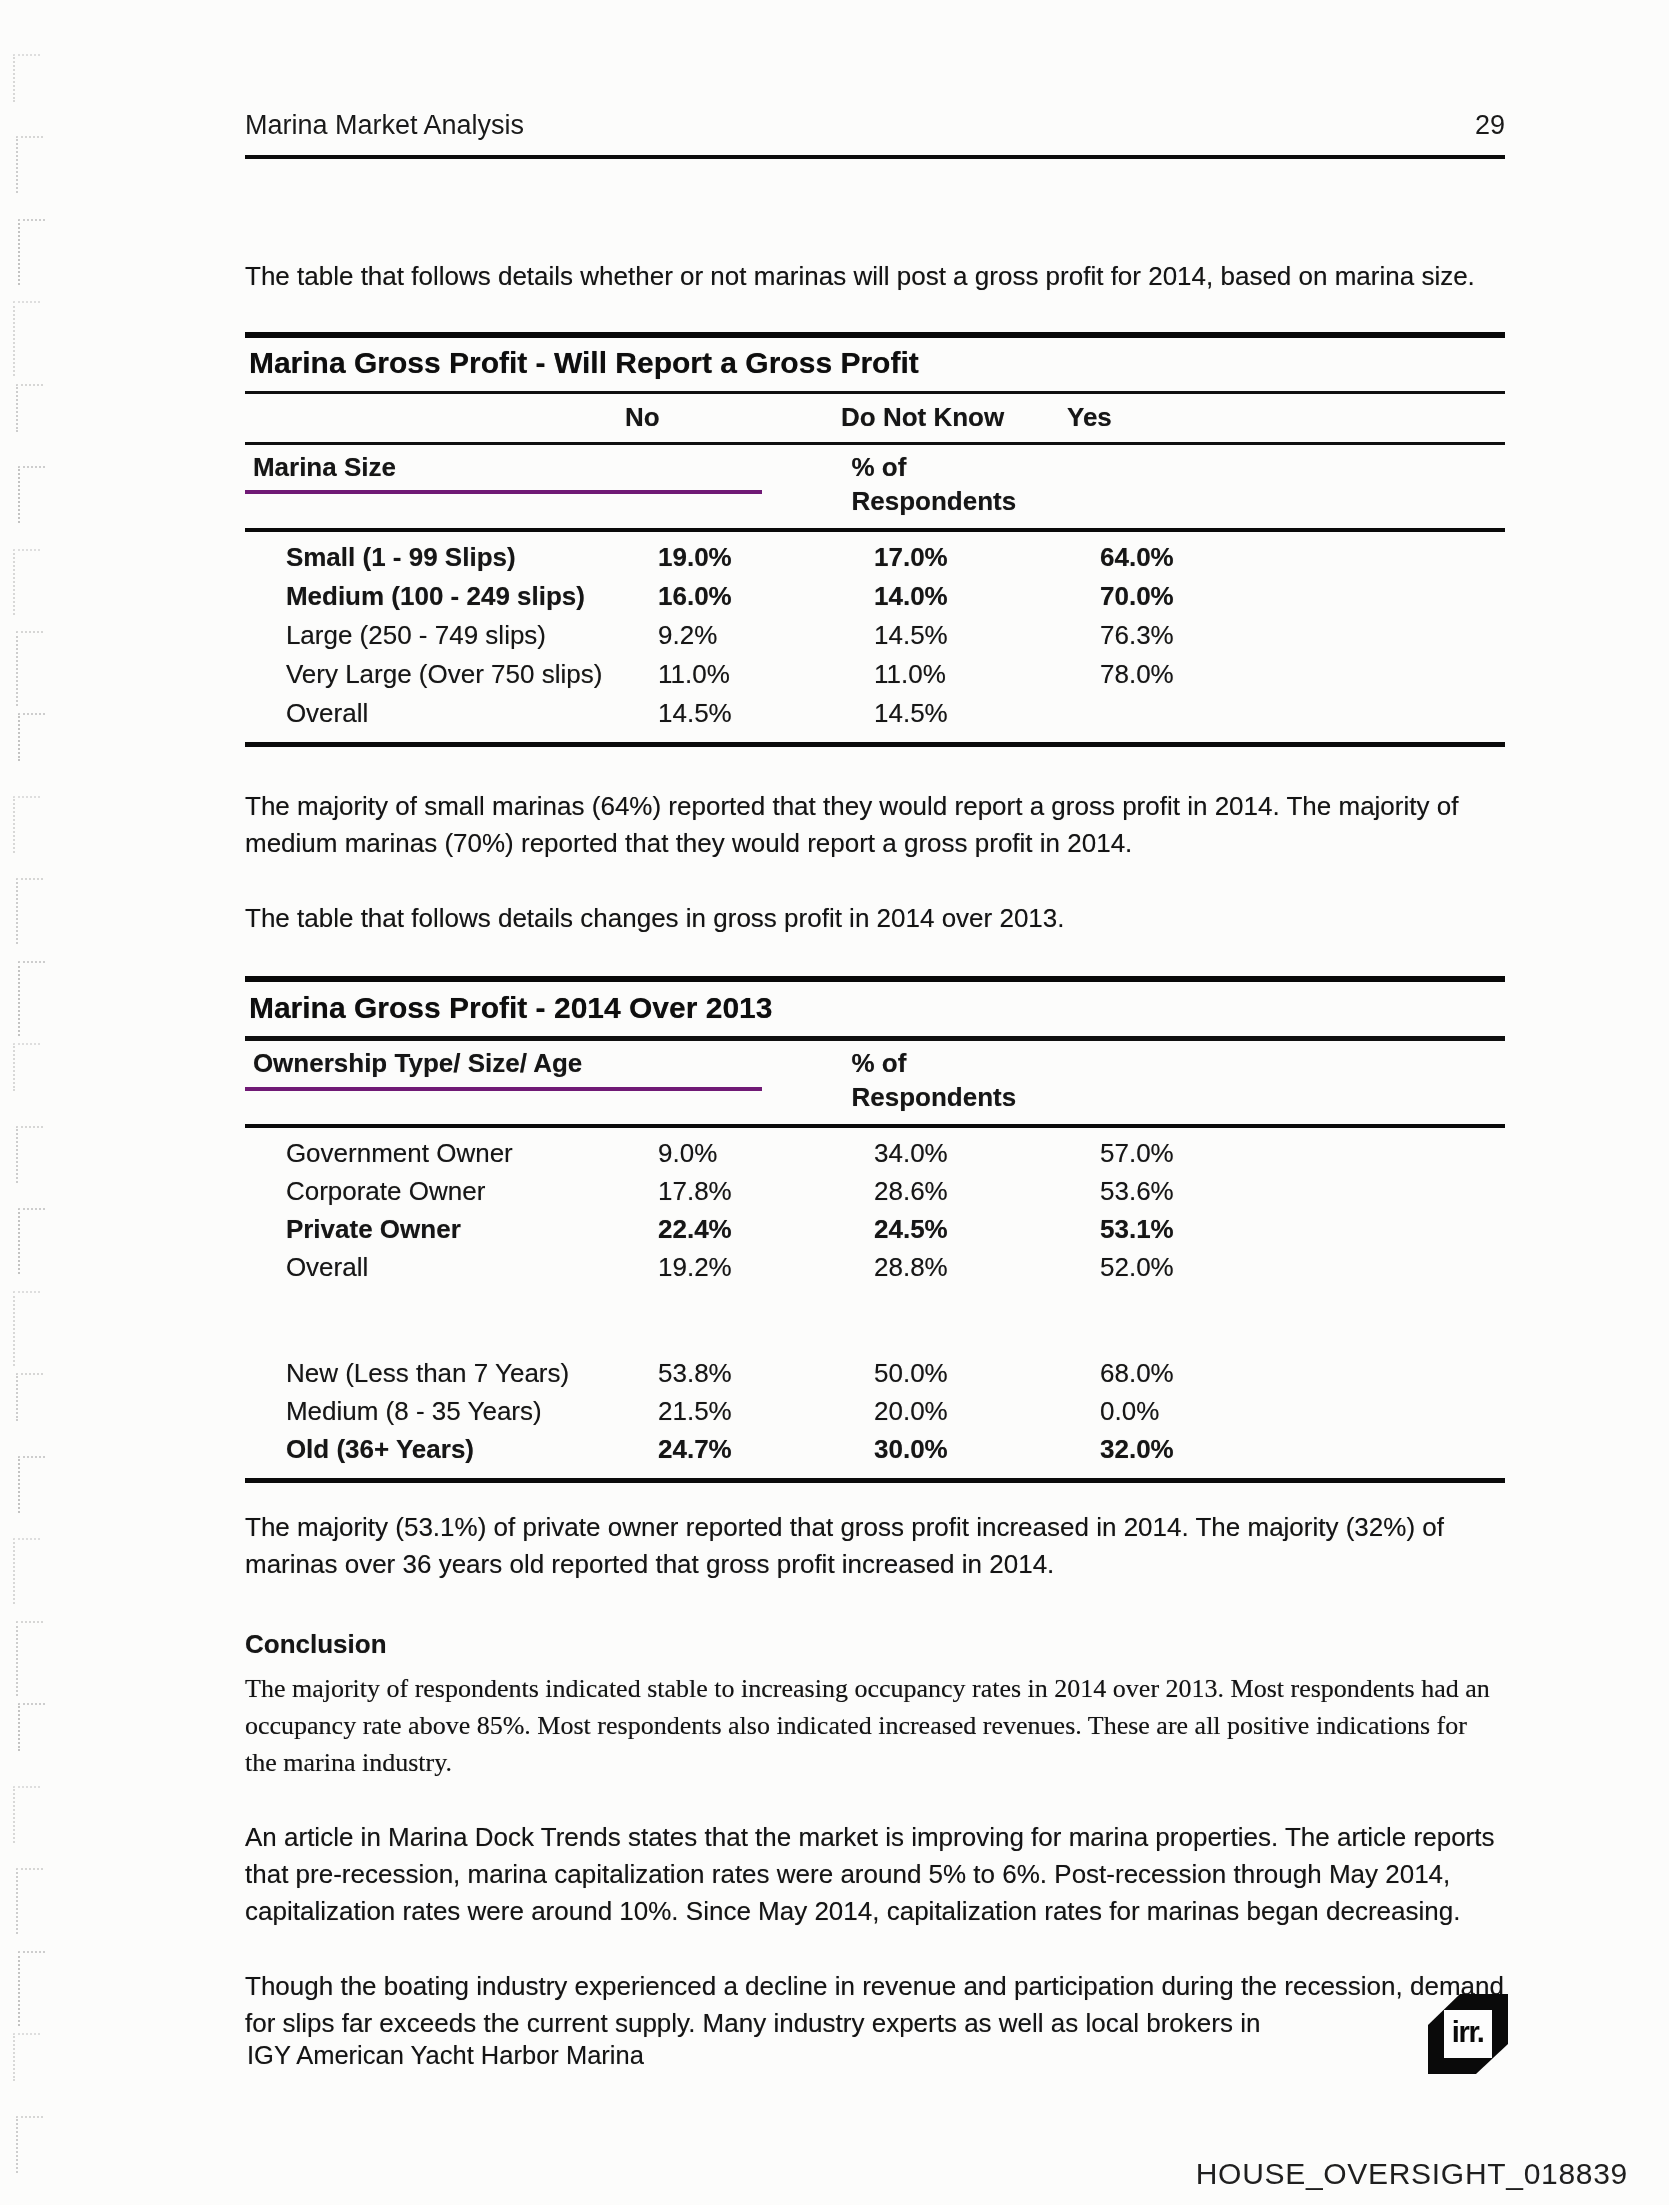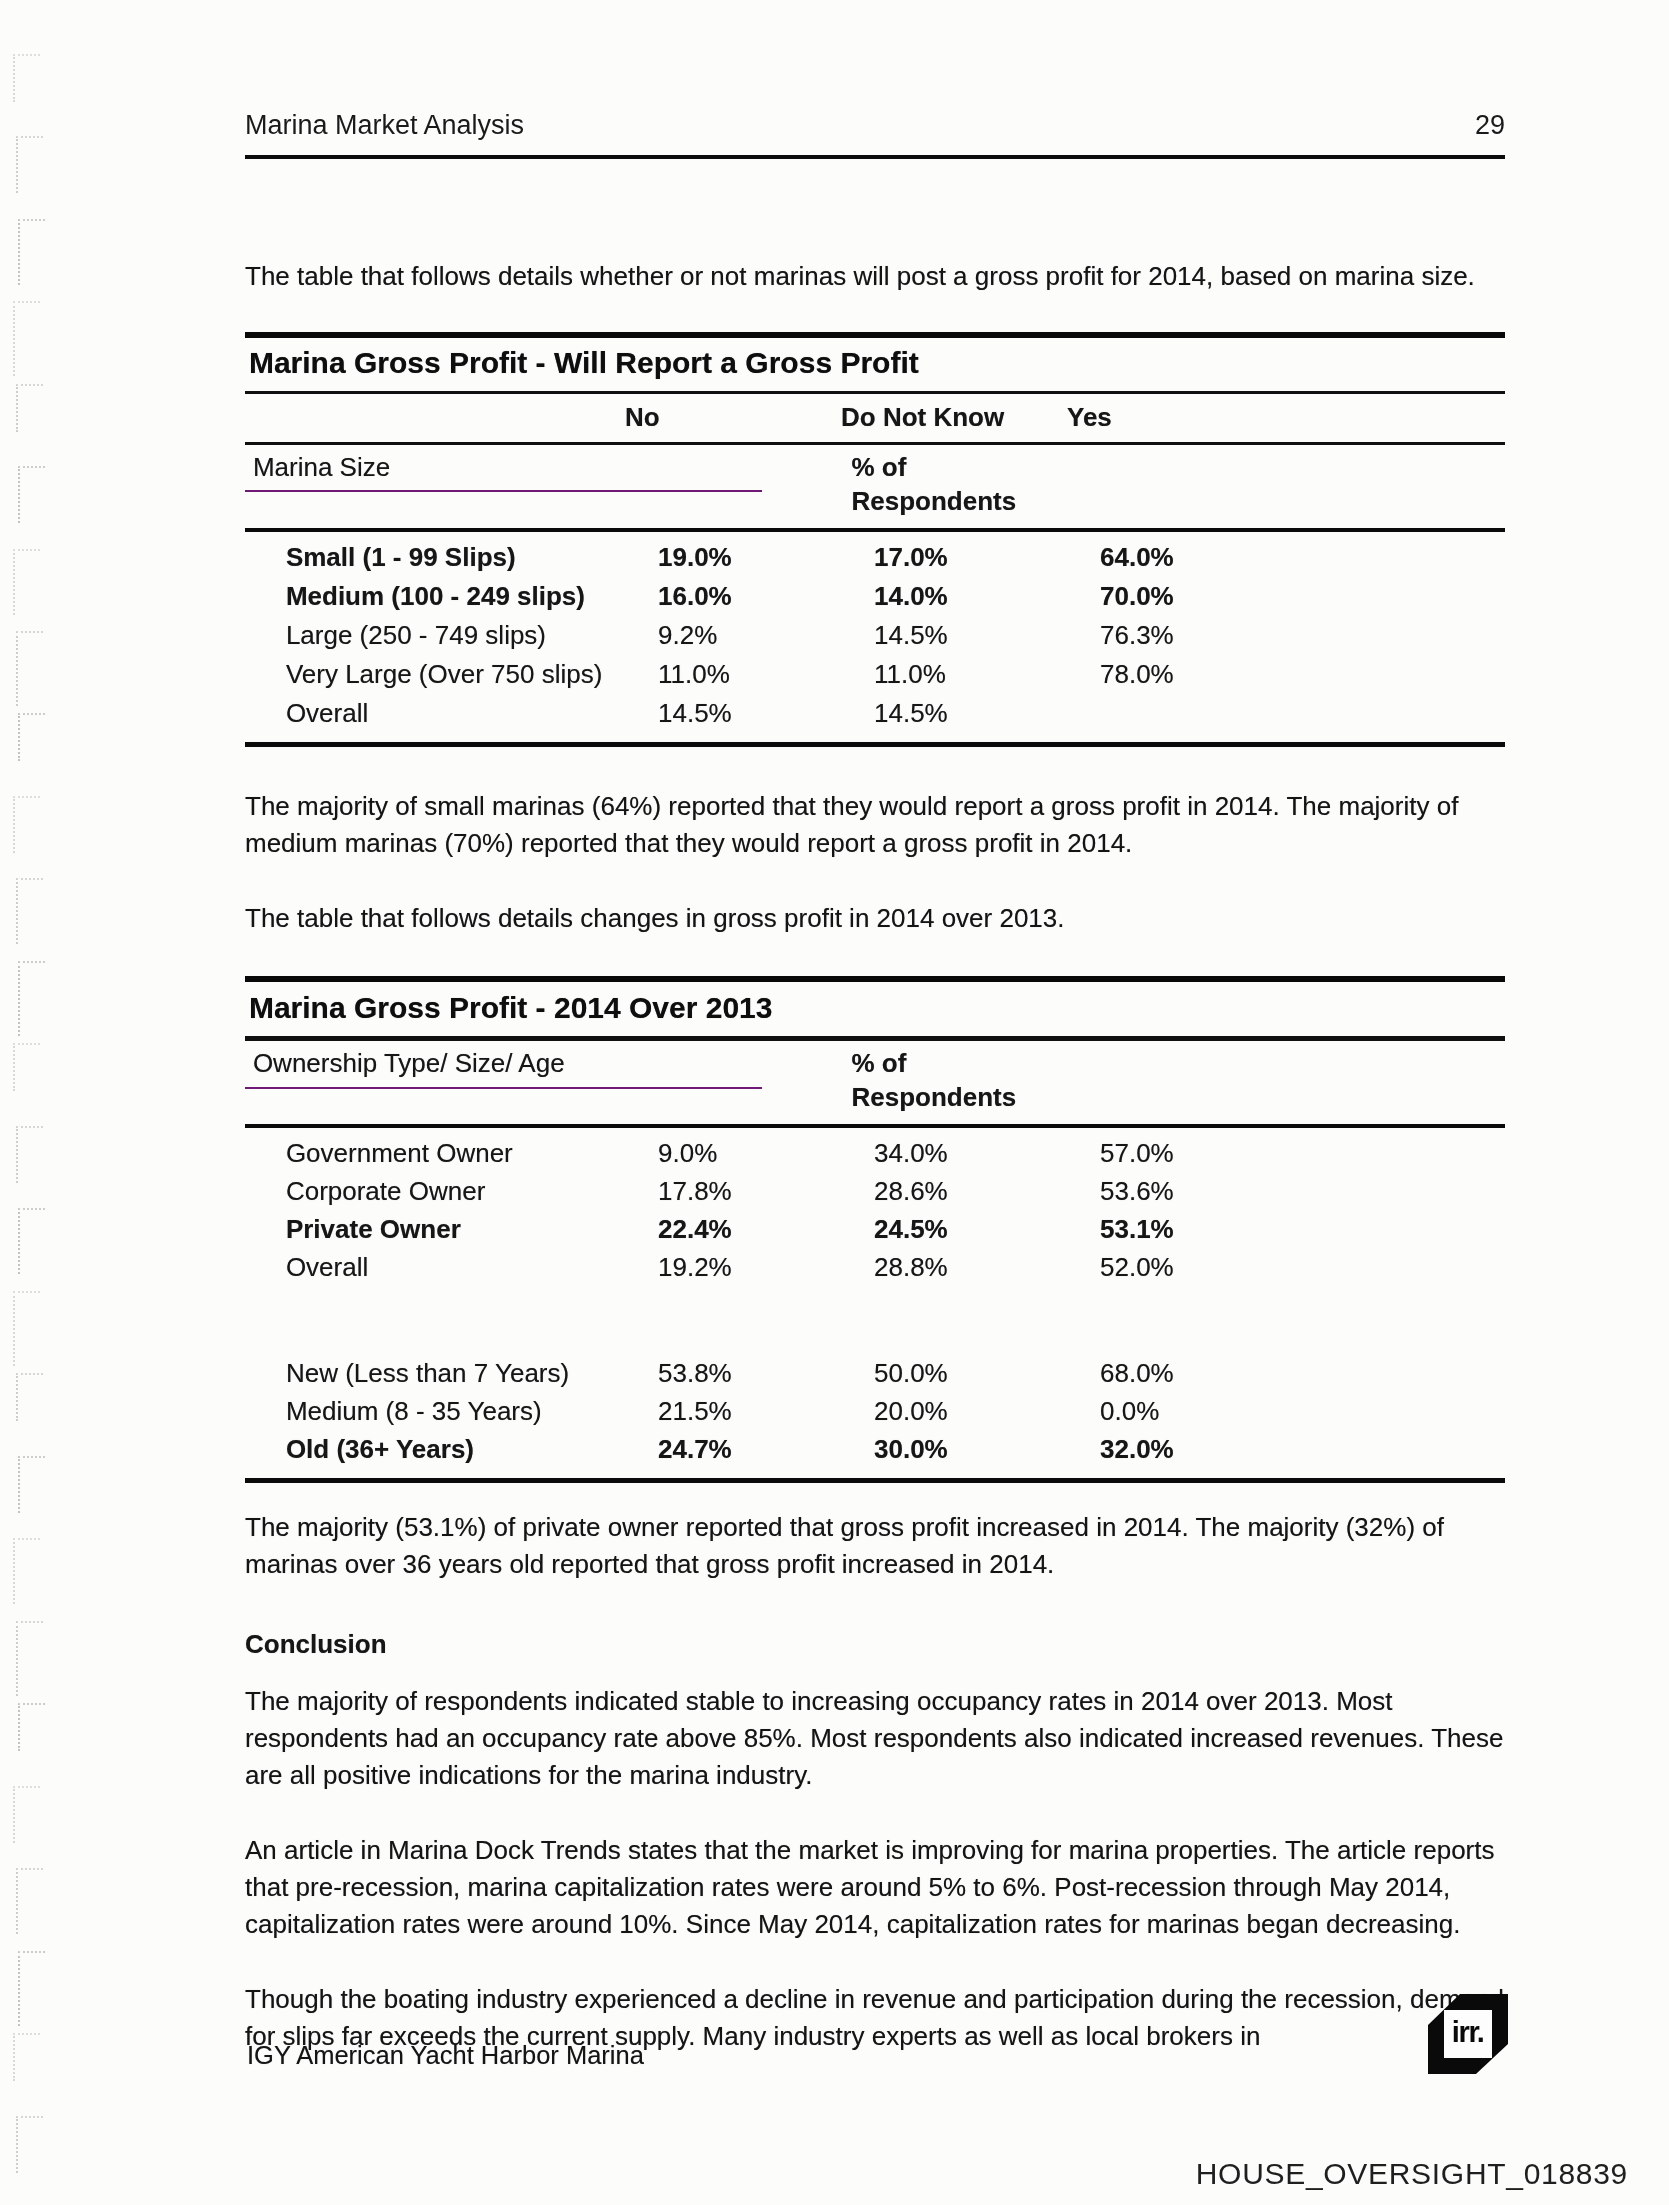--- a/index.html
+++ b/index.html
@@ -23,21 +23,21 @@
   
   .para{
     font-size:26px;line-height:37px;margin:0;
     color:#141414;text-shadow:0 0 0.7px rgba(20,20,20,.45);
   }
   .p-intro{margin-top:99px;}
   .p-after-t1{margin-top:41px;}
   .p-t2intro{margin-top:38px;}
   .p-after-t2{margin-top:26px;}
   .h-conclusion{margin-top:43px;font-weight:bold;font-size:26px;line-height:37px;text-shadow:0 0 0.7px rgba(20,20,20,.5);}
-  .p-c1{margin-top:20px;}
+  .p-c1{margin-top:7px;font-family:Liberation Serif, serif;}
   .p-c2{margin-top:38px;}
   .p-c3{margin-top:38px;}
   
   .xtable{margin-top:37px;}
   .t2{margin-top:39px;}
   .t-topline{height:5.9px;background:#090909;}
   .t-botline{height:5.2px;background:#0b0b0b;}
   .rule-mid{height:2.6px;background:#101010;}
   .rule-heavy{height:3.9px;background:#0a0a0a;}
   .t-title{
@@ -47,21 +47,21 @@
   }
   .t-row{
     display:grid;
     grid-template-columns:380px 216px 226px 1fr;
     align-items:baseline;
   }
   .t-row .c{font-size:26px;line-height:34px;text-shadow:0 0 0.7px rgba(20,20,20,.45);}
   .t-colhead .c{font-weight:bold;padding:6.5px 0 7.9px 0;}
   .t-sub .c{padding:5.2px 0 6.5px 0;}
   .t-sub .unit{font-weight:bold;padding-left:10.5px;}
-  .t-sub .rowhead{border-bottom:2px solid #701a75;margin-right:-137px;position:relative;z-index:1;}
+  .t-sub .rowhead{border-bottom:4px solid #701a75;margin-right:-137px;position:relative;z-index:1;font-weight:bold;}
   .t-sub{margin-bottom:3.3px;}
   .t-body{padding:6.5px 0 9.2px 0;}
   .t-body .t-row .c{line-height:39px;margin-left:33px;}
   .t2 .t-body .t-row .c{line-height:38px;}
   .c.first{padding-left:7.9px;}
   .bold .c{font-weight:bold;}
   .t-gap{height:68px;}
   
   .scan-mark{
     position:absolute;width:25px;

